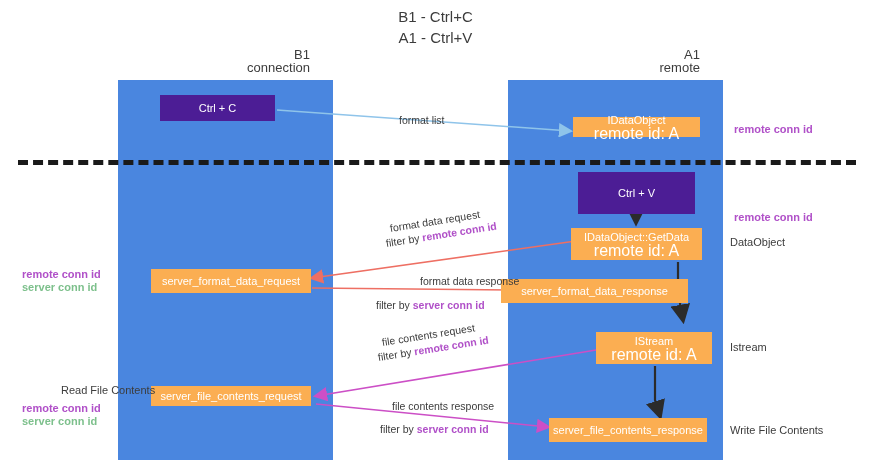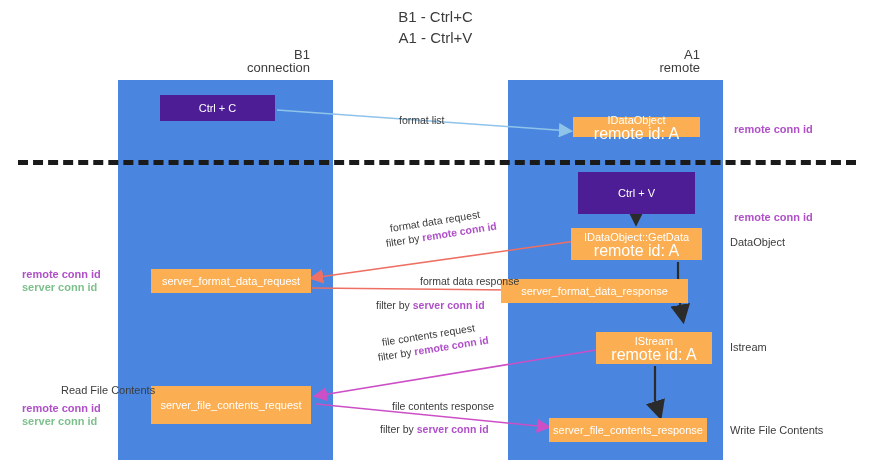--- a/index.html
+++ b/index.html
@@ -116,21 +116,21 @@
   </div>
 
   <div class="node orange" style="left:151px;top:269px;width:160px;height:24px;">
     <span>server_format_data_request</span>
   </div>
 
   <div class="node orange" style="left:501px;top:279px;width:187px;height:24px;">
     <span>server_format_data_response</span>
   </div>
 
-  <div class="node orange" style="left:151px;top:386px;width:160px;height:38px;">
+  <div class="node orange" style="left:151px;top:386px;width:160px;height:20px;">
     <span>server_file_contents_request</span>
   </div>
 
   <div class="node orange" style="left:549px;top:418px;width:158px;height:24px;">
     <span>server_file_contents_response</span>
   </div>
 
   <div class="tag purple" style="left:734px;top:123px;">remote conn id</div>
   <div class="tag purple" style="left:734px;top:211px;">remote conn id</div>
   <div class="tag plain" style="left:730px;top:236px;">DataObject</div>

